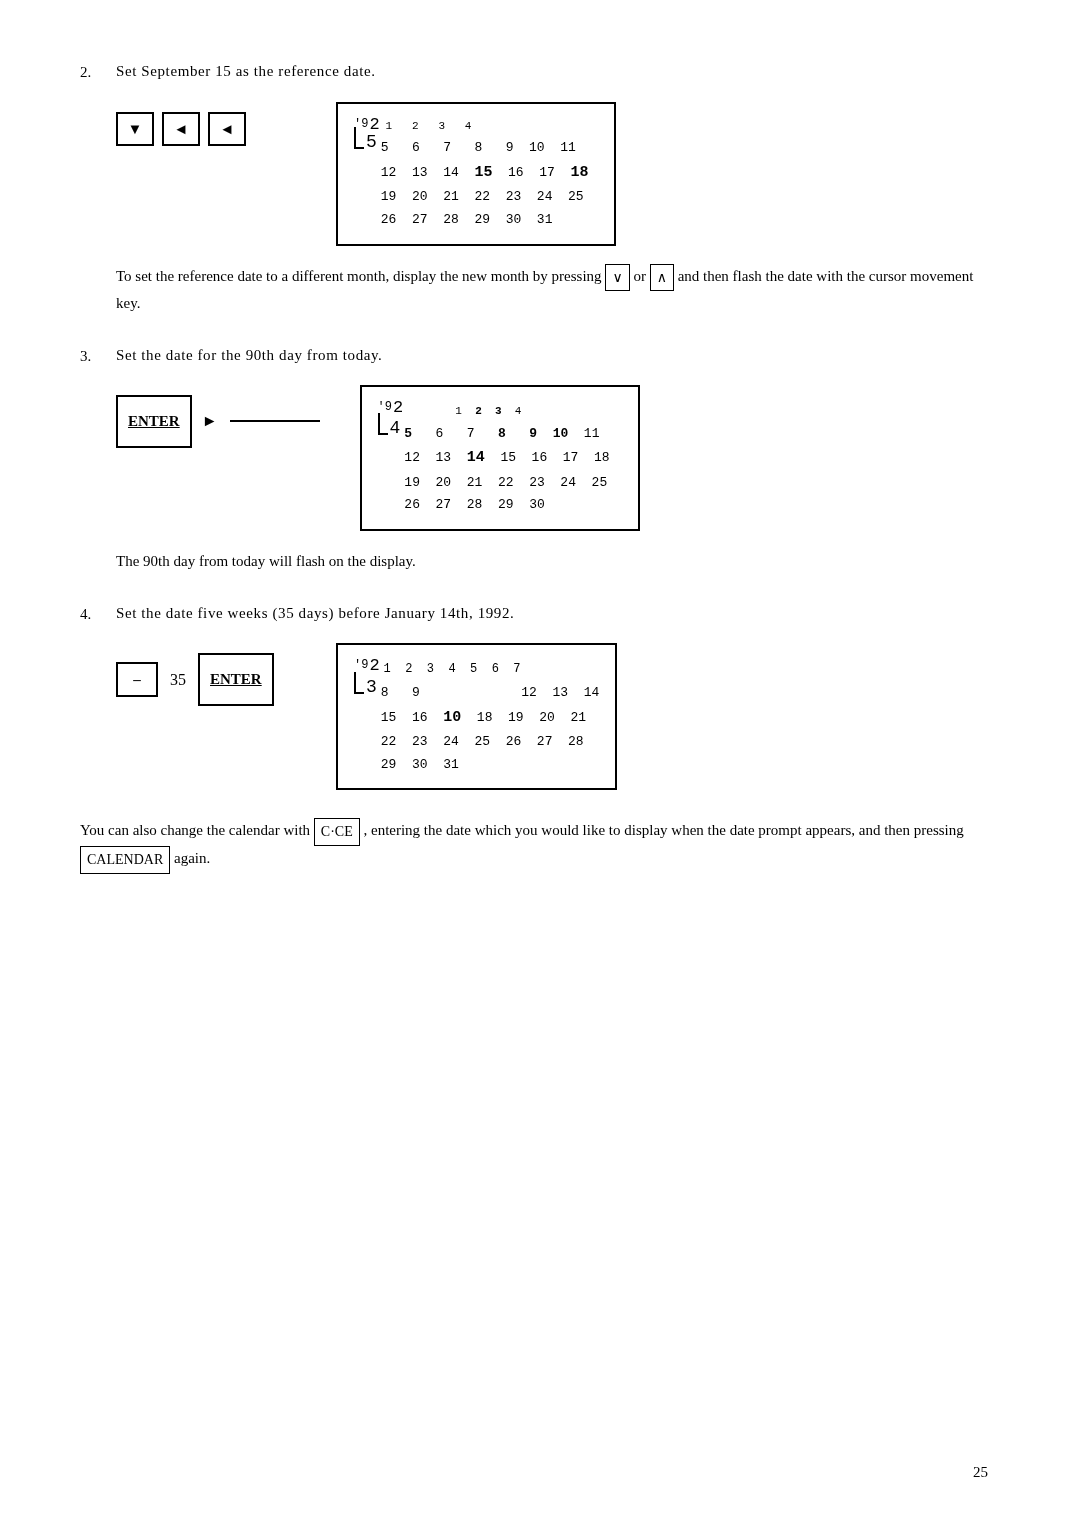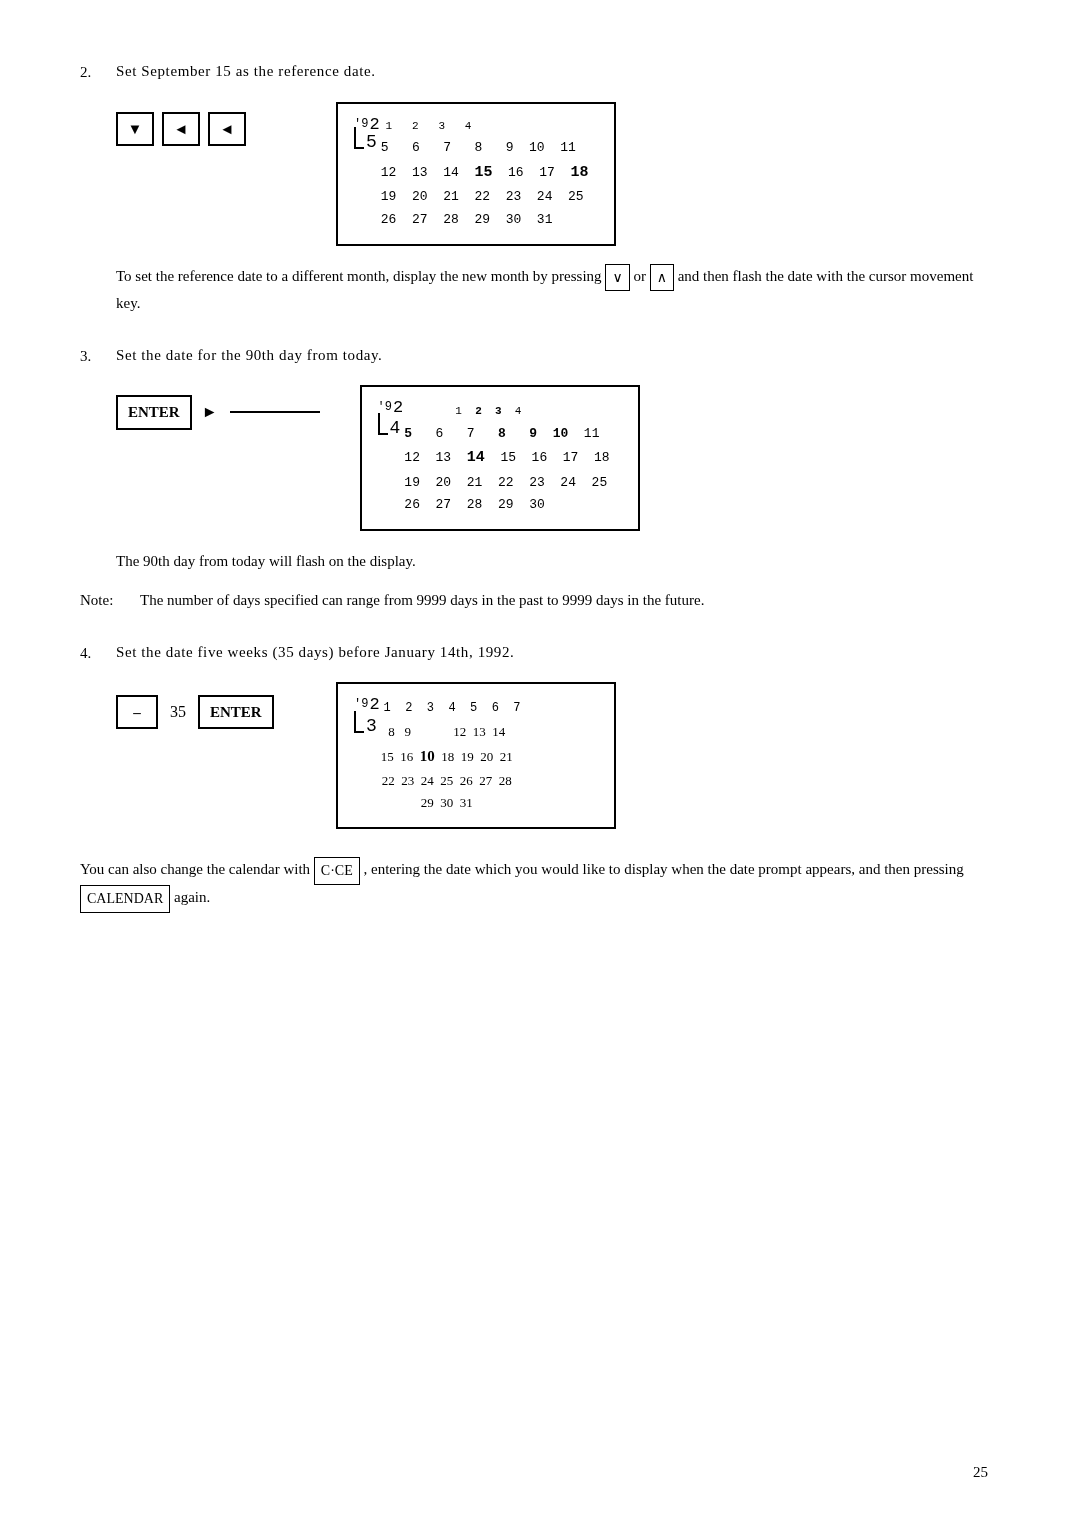--- a/index.html
+++ b/index.html
@@ -62,21 +62,22 @@
       font-size: 15px;
       font-weight: bold;
       padding: 4px 8px;
       min-width: 38px;
       min-height: 34px;
       cursor: pointer;
     }
 
     .key-btn-wide {
       min-width: 72px;
-      padding: 4px 10px;
+      padding: 13px 10px;
+      text-decoration: underline;
     }
 
     .key-btn-narrow {
       min-width: 42px;
     }
 
     .key-underline {
       display: inline-block;
       width: 90px;
       border-bottom: 2px solid #000;
@@ -228,24 +229,20 @@
           <div>12&nbsp;&nbsp;13&nbsp;&nbsp;<b style="font-size:15px;">14</b>&nbsp;&nbsp;15&nbsp;&nbsp;16&nbsp;&nbsp;17&nbsp;&nbsp;18</div>
           <div>19&nbsp;&nbsp;20&nbsp;&nbsp;21&nbsp;&nbsp;22&nbsp;&nbsp;23&nbsp;&nbsp;24&nbsp;&nbsp;25</div>
           <div>26&nbsp;&nbsp;27&nbsp;&nbsp;28&nbsp;&nbsp;29&nbsp;&nbsp;30</div>
         </div>
       </div>
     </div>
   </div>
 
   <div class="para-block">The 90th day from today will flash on the display.</div>
 
-  <div class="note-block">
-    <span class="note-label">Note:</span>
-    <span class="note-text">The number of days specified can range from 9999 days in the past to 9999 days in the future.</span>
-  </div>
 </div>
 
 <div class="section">
   <div class="step-row">
     <span class="step-num">4.</span>
     <span class="step-text">Set the date five weeks (35 days) before January 14th, 1992.</span>
   </div>
 
   <div class="content-block">
     <div class="keys-area">
@@ -256,21 +253,21 @@
 
     <div class="cal-box">
       <div style="display:flex; align-items:flex-start; margin-bottom:2px;">
         <div style="font-size:12px; line-height:1; margin-right:1px; margin-top:2px;">'9</div>
         <div style="font-size:17px; margin-right:4px; line-height:1.1;">2</div>
         <div style="font-size:12px; margin-top:2px;">1&nbsp;&nbsp;2&nbsp;&nbsp;3&nbsp;&nbsp;4&nbsp;&nbsp;5&nbsp;&nbsp;6&nbsp;&nbsp;7</div>
       </div>
       <div style="display:flex; align-items:flex-start;">
         <div style="display:inline-block; border-left:2px solid #000; border-bottom:2px solid #000; width:10px; height:22px; margin-right:2px; margin-top:-10px;"></div>
         <div style="font-size:18px; line-height:1; margin-right:4px; margin-top:-4px;">3</div>
-        <div style="font-family:Liberation Serif, serif; font-size:13px; line-height:1.75;text-align:center;">
+        <div style="font-family:Liberation Mono, monospace; font-size:13px; line-height:1.75;">
           <div>8&nbsp;&nbsp;&nbsp;9&nbsp;&nbsp;&nbsp;&nbsp;&nbsp;&nbsp;&nbsp;&nbsp;&nbsp;&nbsp;&nbsp;&nbsp;&nbsp;12&nbsp;&nbsp;13&nbsp;&nbsp;14</div>
           <div>15&nbsp;&nbsp;16&nbsp;&nbsp;<b style="font-size:15px;">10</b>&nbsp;&nbsp;18&nbsp;&nbsp;19&nbsp;&nbsp;20&nbsp;&nbsp;21</div>
           <div>22&nbsp;&nbsp;23&nbsp;&nbsp;24&nbsp;&nbsp;25&nbsp;&nbsp;26&nbsp;&nbsp;27&nbsp;&nbsp;28</div>
           <div>29&nbsp;&nbsp;30&nbsp;&nbsp;31</div>
         </div>
       </div>
     </div>
   </div>
 </div>
 

